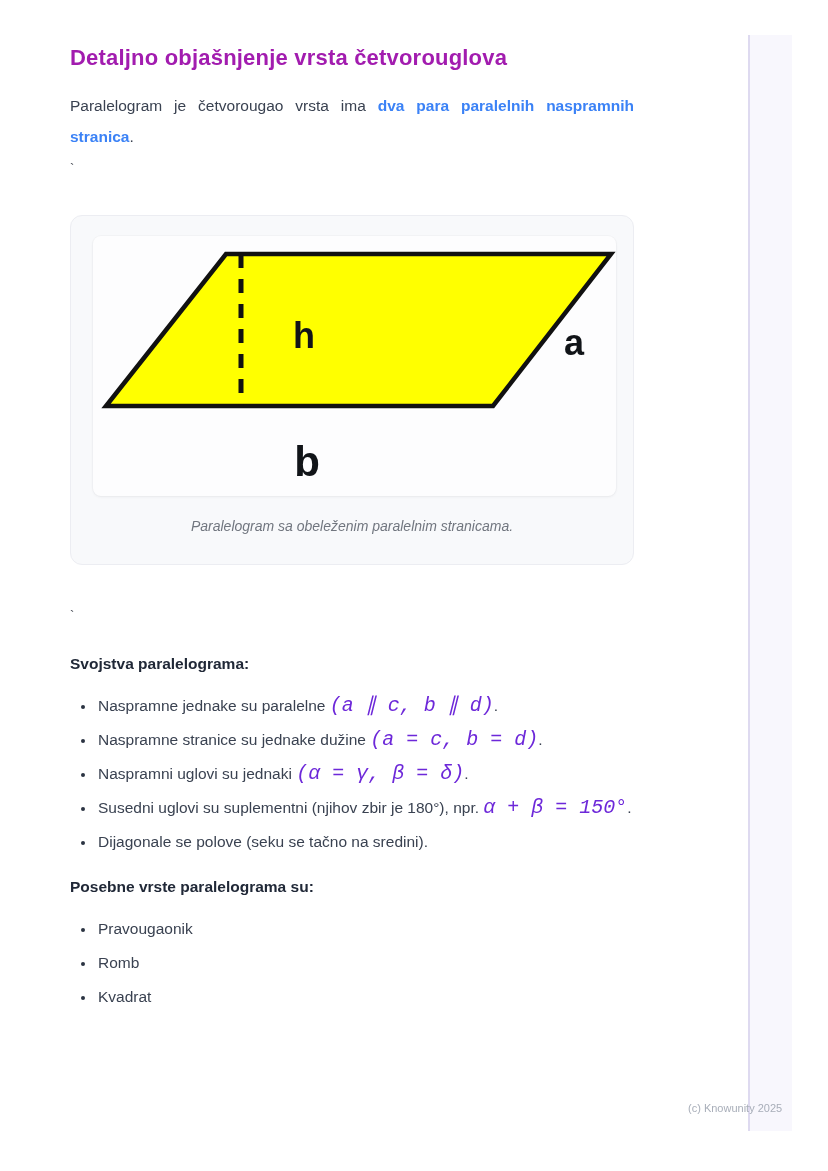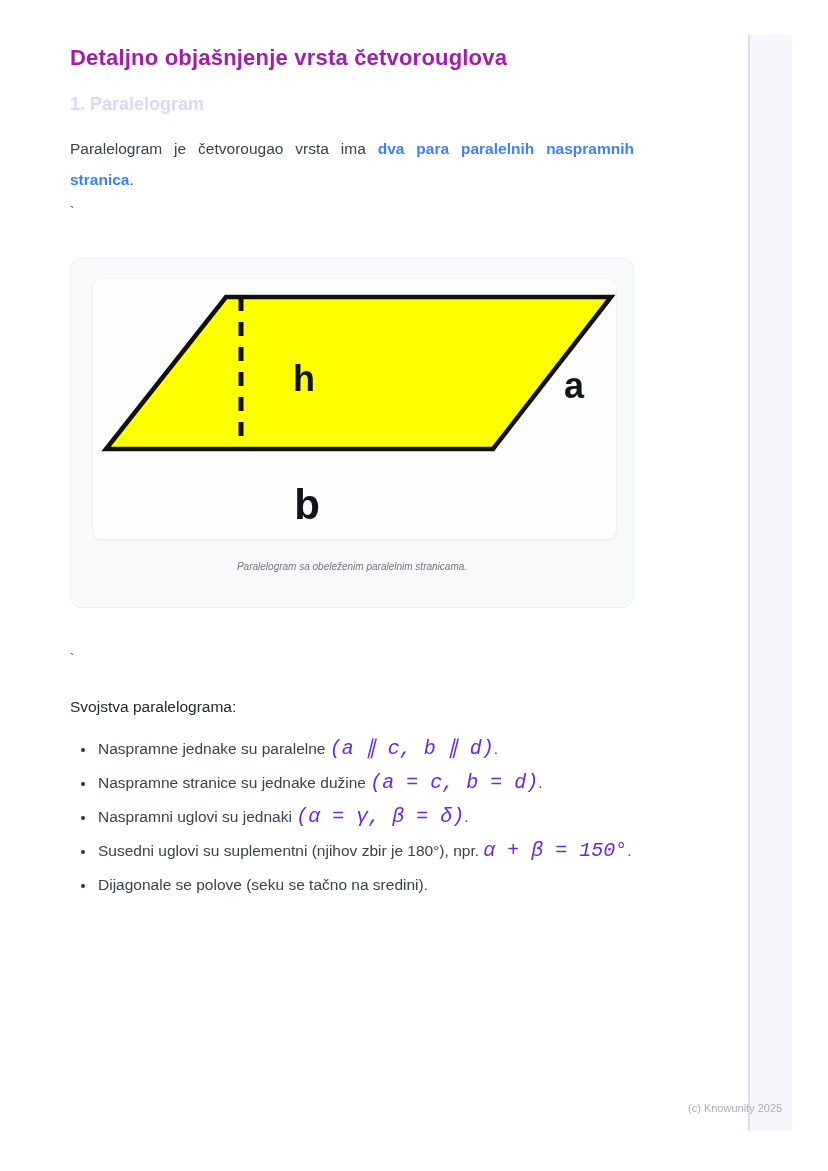--- a/index.html
+++ b/index.html
@@ -63,34 +63,34 @@
     margin: 20px 0 0 22px;
     width: 523px;
     height: 260px;
     background: #fdfdfe;
     border-radius: 8px;
     box-shadow: 0 1px 3px rgba(30,41,59,0.06), 0 0 0 1px rgba(30,41,59,0.02);
   }
   .figure-caption {
     margin-top: 22px;
     text-align: center;
-    font-size: 10px;
+    font-size: 14px;
     font-style: italic;
     color: #71767f;
   }
   .shape-label {
     font-family: "Liberation Sans", sans-serif;
     font-weight: 700;
     fill: #111418;
   }
 
   h3.sub-heading {
     font-size: 15.5px;
     line-height: 22px;
-    font-weight: 400;
+    font-weight: 700;
     color: #202837;
   }
   .h3-props { margin: 28px 0 0; }
   .h3-special { margin: 24px 0 0; }
 
   ul.doc-list {
     margin: 21px 0 0 26px;
     list-style: disc;
   }
   ul.doc-list li {
@@ -131,21 +131,20 @@
 </head>
 <body>
 
 <div class="side-band"></div>
 
 <div class="content">
 
   <h1 class="doc-title">Detaljno objašnjenje vrsta četvorouglova</h1>
 
 
-  <h2 class="section-heading">1. Paralelogram</h2>
 
   <p class="body-text p2"><span>Paralelogram je četvorougao vrsta ima </span><b>dva para paralelnih naspramnih stranica</b><span>.</span></p>
 
   <div class="tick t1">`</div>
 
   <div class="figure-card">
     <div class="figure-panel">
       <svg width="523" height="260" viewBox="0 0 523 260">
         <polygon points="13,170 400,170 518,18 133,18" fill="#FFFF00" stroke="#111111" stroke-width="4.5" stroke-linejoin="miter"></polygon>
         <line x1="148" y1="18" x2="148" y2="170" stroke="#111111" stroke-width="5" stroke-dasharray="14,11"></line>
@@ -162,17 +161,23 @@
   <h3 class="sub-heading h3-props">Svojstva paralelograma:</h3>
 
   <ul class="doc-list" id="props-list">
       <li><span>Naspramne jednake su paralelne </span><span class="math">(a ∥ c, b ∥ d)</span><span>.</span></li>
       <li><span>Naspramne stranice su jednake dužine </span><span class="math">(a = c, b = d)</span><span>.</span></li>
       <li><span>Naspramni uglovi su jednaki </span><span class="math">(α = γ, β = δ)</span><span>.</span></li>
       <li><span>Susedni uglovi su suplementni (njihov zbir je 180°), npr. </span><span class="math">α + β = 150°</span><span>.</span></li>
       <li><span>Dijagonale se polove (seku se tačno na sredini).</span></li>
     </ul>
 
+  <h3 class="sub-heading h3-special">Posebne vrste paralelograma su:</h3>
 
+  <ul class="doc-list">
+    <li>Pravougaonik</li>
+    <li>Romb</li>
+    <li>Kvadrat</li>
+  </ul>
 
 </div>
 
 <div class="footer-credit">(c) Knowunity 2025</div>
 
 </body></html>

